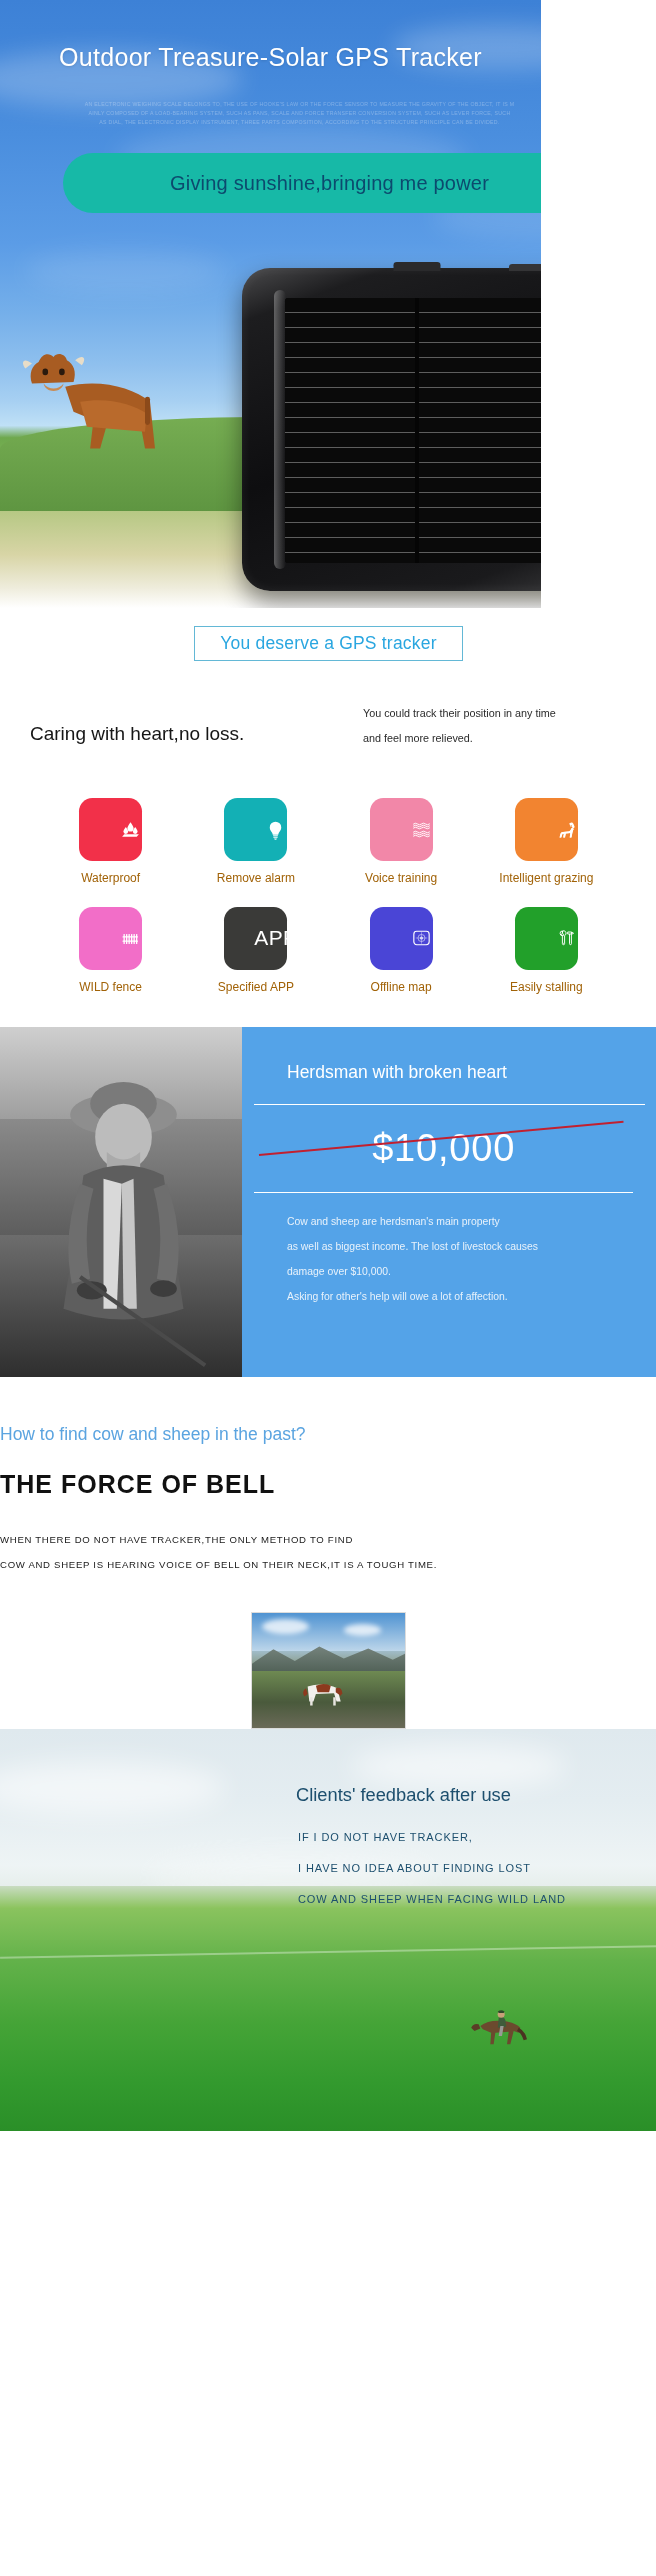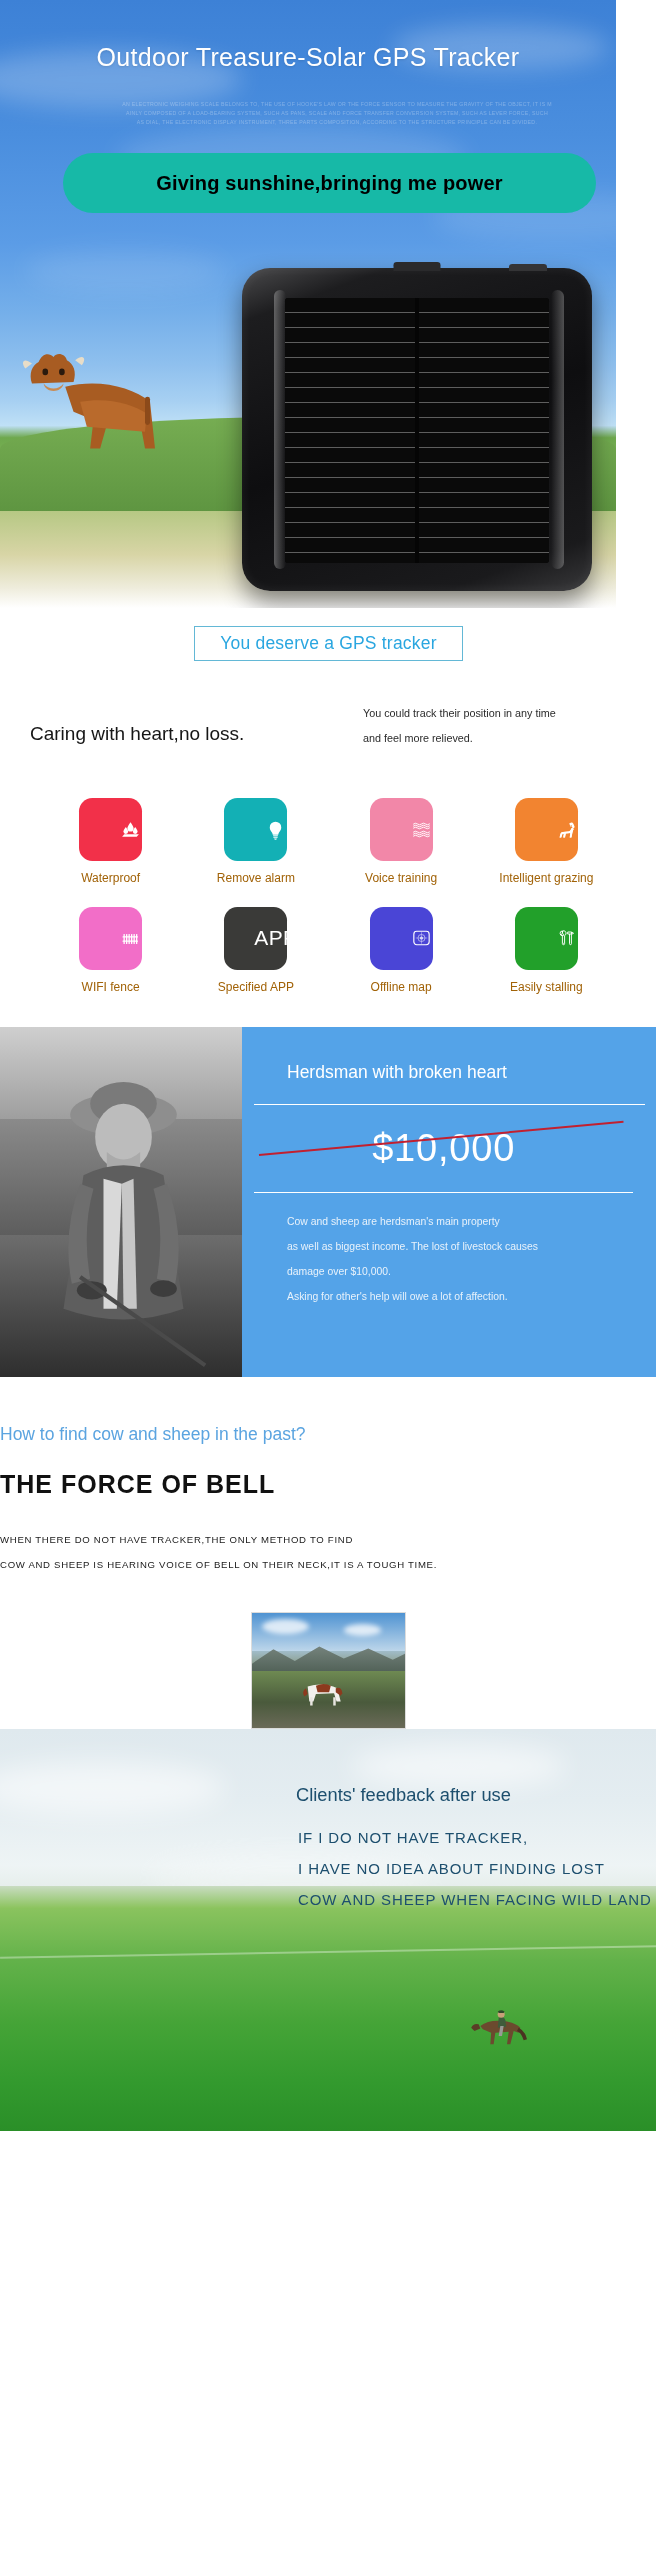--- a/index.html
+++ b/index.html
@@ -7,21 +7,21 @@
   html, body {
     width: 657px;
     background: #ffffff;
     font-family: "Liberation Sans", sans-serif;
   }
   .page { width: 657px; position: relative; overflow: hidden; }
 
   
   .hero {
     position: relative;
-    width: 616px;
+    width: 541px;
     height: 608px;
     overflow: hidden;
     background: linear-gradient(180deg,#3d81d6 0%, #4a8ede 22%, #5b9ce6 40%, #76b0ea 52%, #8fc0ee 60%, #a7d0f2 66%, #bfe0f6 70%, #6ea84d 72%, #7cb457 76%, #86bd5e 80%, #9ac96a 86%, #cfd89a 92%, #e9e7c8 96%, #f4f2e2 100%);
   }
   
   .cloud {
     position: absolute;
     background: rgba(255,255,255,0.22);
     border-radius: 50%;
     filter: blur(11.7px);
@@ -59,23 +59,23 @@
     top: 153px; left: 63px;
     width: 533px; height: 60px;
     background: #17b9a7;
     border-radius: 30px;
     display: flex;
     align-items: center;
     justify-content: center;
     z-index: 6;
   }
   .cta-banner span {
-    color: #000000;
+    color: #0c4a6e;
     font-size: 20px;
-    font-weight: 700;
+    font-weight: 400;
     letter-spacing: 0.2px;
   }
 
   
   .device {
     position: absolute;
     left: 242px; top: 268px;
     width: 350px; height: 323px;
     background: linear-gradient(160deg,#4a4a4c 0%, #1d1d1f 12%, #0e0e10 50%, #1a1a1c 88%, #39393b 100%);
     border-radius: 28px;
@@ -313,21 +313,21 @@
   }
   .fb-title {
     position:absolute; top: 55px; left: 296px;
     color: #1d4f6e;
     font-size: 18.3px;
     z-index: 4;
   }
   .fb-lines {
     position:absolute; top: 93px; left: 298px;
     color: #1d4f6e;
-    font-size: 15px;
+    font-size: 11px;
     letter-spacing: 0.9px;
     line-height: 31px;
     z-index: 4;
   }
   .fb-field {
     position:absolute; left:0; right:0; bottom: 0; height: 225px;
     background: linear-gradient(180deg,#8cc45f 0%, #63b24a 24%, #45a437 52%, #339a2e 78%, #2a8f28 100%);
   }
   .fb-horizon {
     position:absolute; left:0; right:0; bottom: 223px; height: 21.7px;
@@ -458,21 +458,21 @@
             <rect x="14" y="13" width="2.6" height="20" rx="1"></rect>
             <rect x="19" y="13" width="2.6" height="20" rx="1"></rect>
             <rect x="24" y="13" width="2.6" height="20" rx="1"></rect>
             <rect x="29" y="13" width="2.6" height="20" rx="1"></rect>
             <rect x="34" y="13" width="2.6" height="20" rx="1"></rect>
             <rect x="7" y="17.5" width="31" height="2.4" rx="1"></rect>
             <rect x="7" y="26" width="31" height="2.4" rx="1"></rect>
           </g>
         </svg>
       </div>
-      <div class="feature-label">WIFI fence</div>
+      <div class="feature-label">WILD fence</div>
     </div>
 
     <div class="feature">
       <div class="tile" style="background:#3a3a38">
         <span class="app-text">APP</span>
       </div>
       <div class="feature-label">Specified APP</div>
     </div>
 
     <div class="feature">

